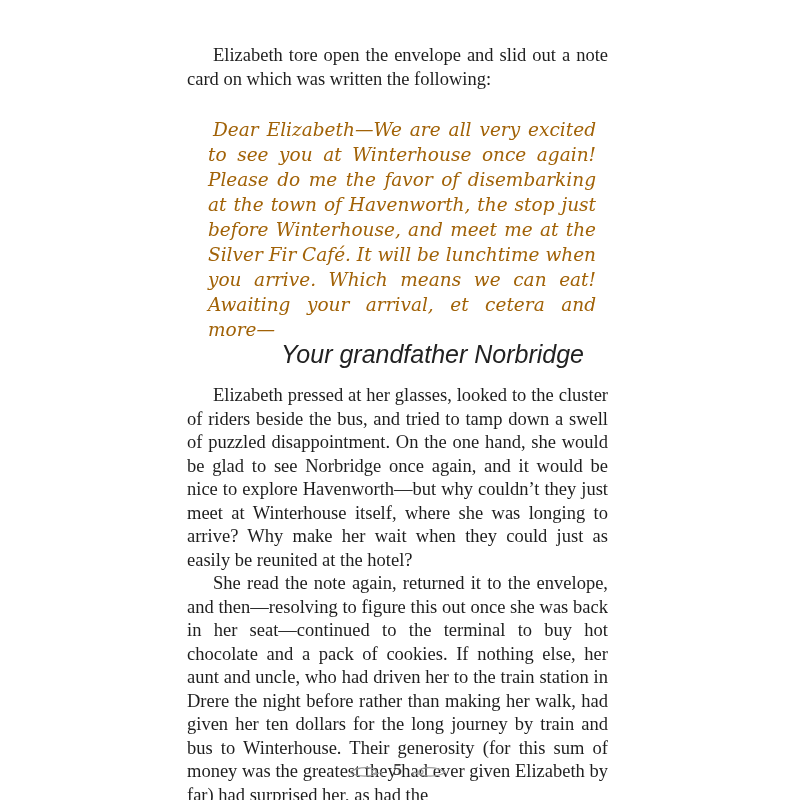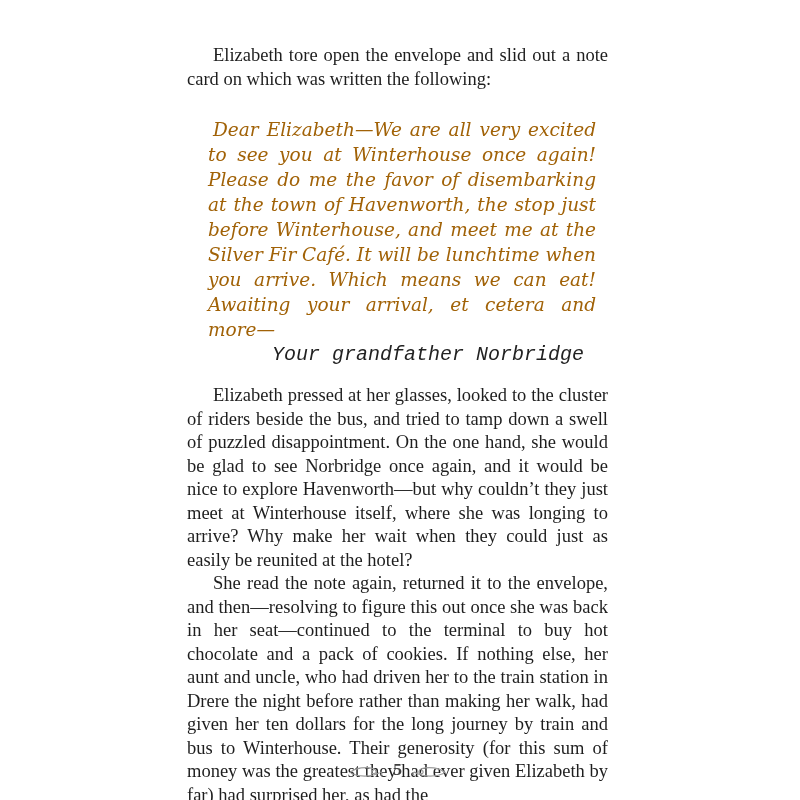--- a/index.html
+++ b/index.html
@@ -35,23 +35,23 @@
     font-family: "DejaVu Serif", serif;
     font-style: italic;
     font-size: 18.5px;
     line-height: 25px;
     text-align: justify;
     text-indent: 5px;
     color: #a16207;
   }
   .note-signature {
     margin: 0;
-    font-family: Liberation Mono, monospace;
+    font-family: Liberation Sans, sans-serif;
     font-style: italic;
-    font-size: 20px;
+    font-size: 25px;
     line-height: 25px;
     text-align: right;
     padding-right: 12px;
     color: #222222;
   }
   .footer {
     position: absolute;
     left: 187px;
     top: 761px;
     width: 421px;

